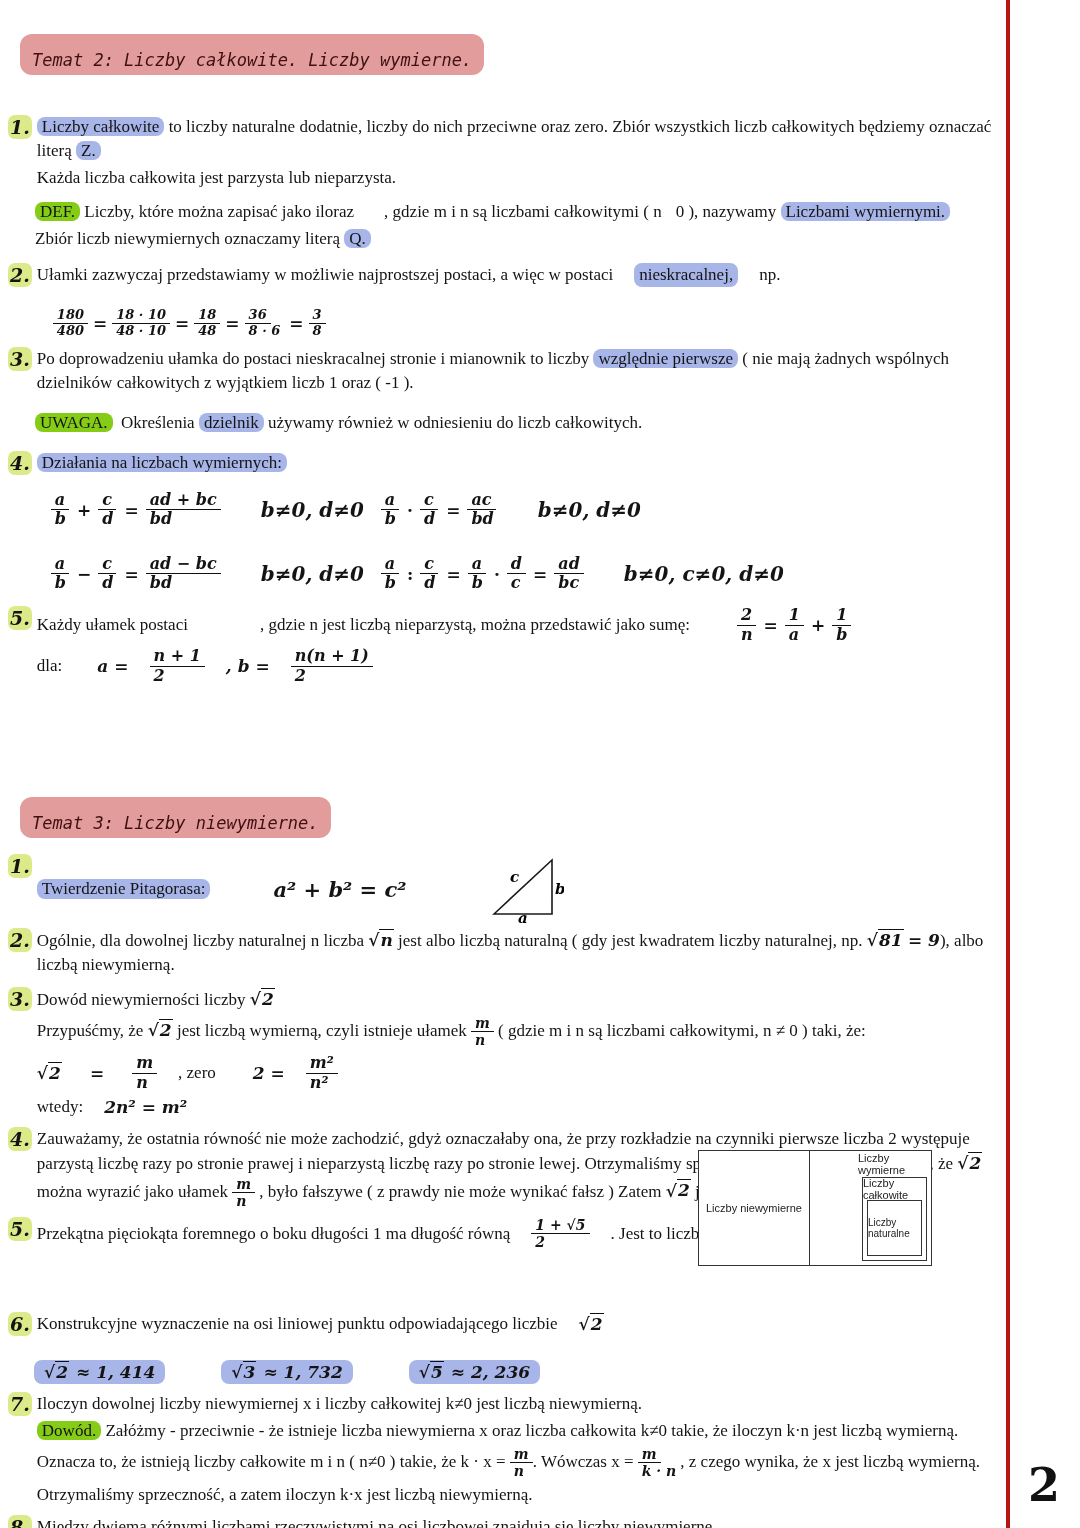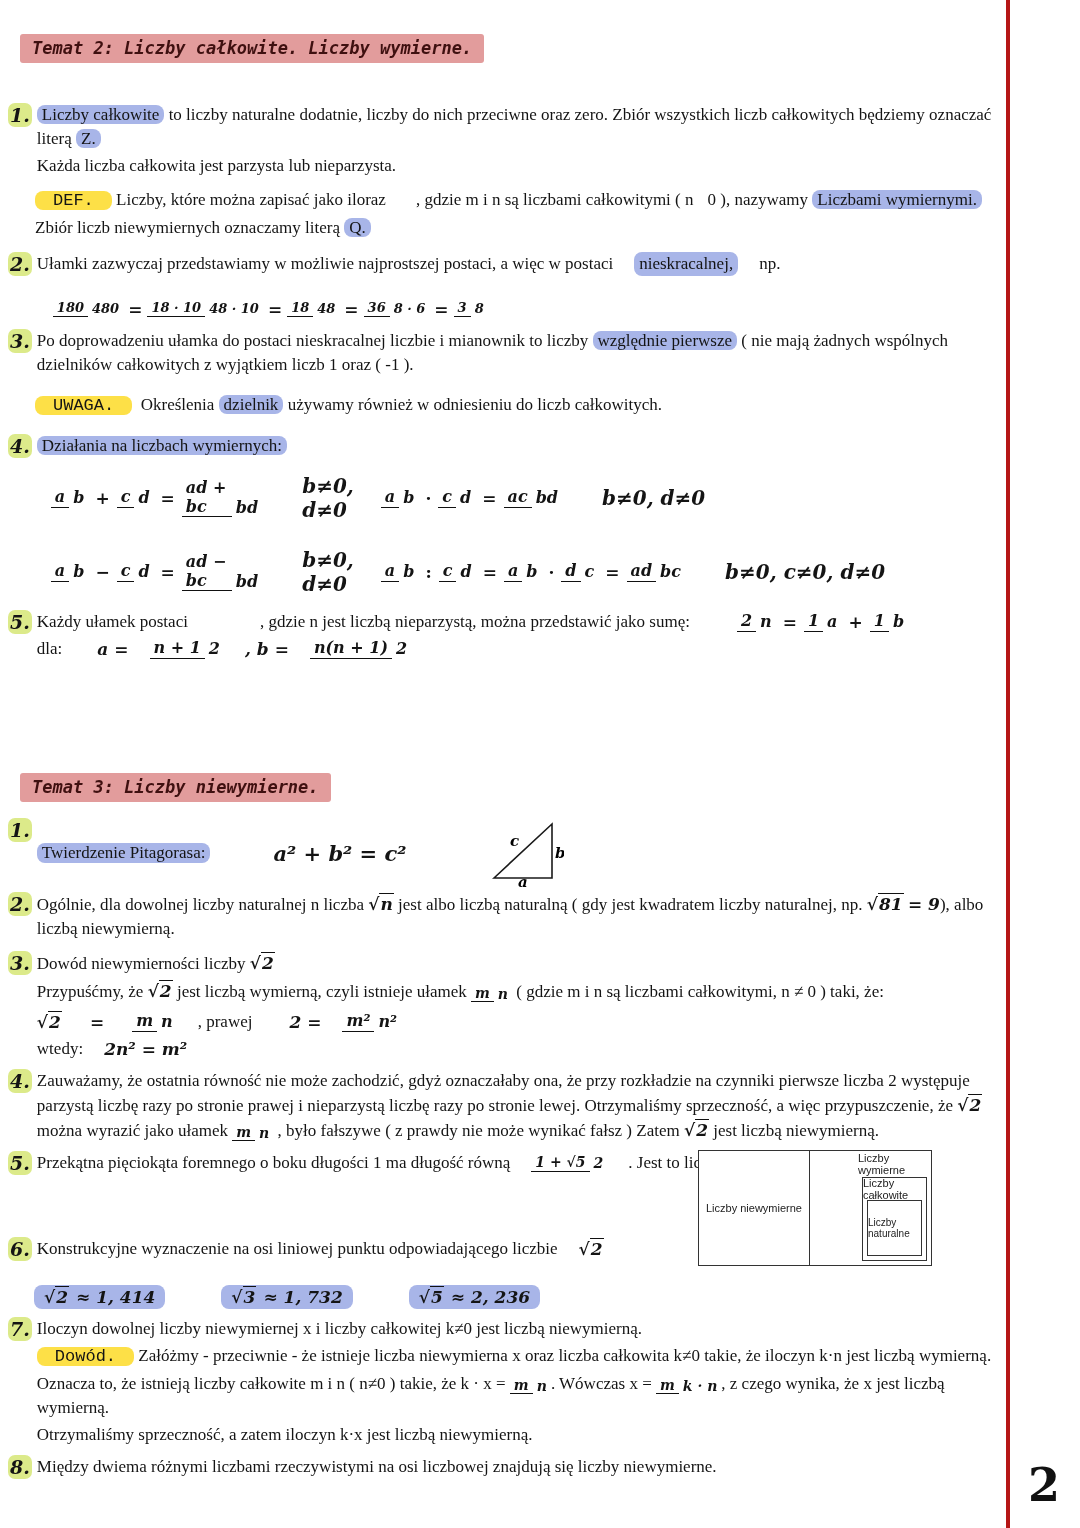--- a/index.html
+++ b/index.html
@@ -7,47 +7,47 @@
   body {
     width:1080px; height:1528px; position:relative; overflow:hidden;
     background:#ffffff; color:#141414;
     font-family:"Liberation Serif", serif; font-size:17px;
   }
   .red-line { position:absolute; top:0; left:1006px; width:4px; height:1528px; background:#b51616; }
   .content { position:absolute; left:8px; top:34px; width:984px; }
 
   .temat {
     display:inline-block; margin-left:12px; background:#e29c9c; color:#3f1010;
-    font-family:"DejaVu Sans Mono", monospace; font-weight:bold; font-style:italic;
-    font-size:17px; padding:4px 12px 5px; border-radius:3px;
+    font-family:"DejaVu Sans Mono", monospace; font-weight:normal; font-style:italic;
+    font-size:17px; padding:16px 12px 5px; border-radius:12px;
   }
 
   .item { display:flex; align-items:flex-start; }
   .inum {
     flex:none; min-width:22px; margin-right:5px; text-align:center;
     font-family:"DejaVu Serif", serif; font-weight:700; font-style:italic; font-size:19px;
     line-height:24px; background:#dcea8a; border-radius:7px; padding:0 2px;
   }
   .insp { flex:none; width:27px; }
   .ibody { flex:1; min-width:0; }
 
   .para { margin:0; line-height:24px; }
   .para + .para { margin-top:3px; }
   .fl { display:flex; align-items:center; gap:21px; flex-wrap:wrap; }
 
   .hl-blue { background:#a8b5e8; border-radius:8px; padding:0 5px; }
-  .hl-pink { background:#fde047; border-radius:8px; padding:0 18px;font-family:Liberation Mono, monospace; }
+  .hl-pink { background:#84cc16; border-radius:8px; padding:0 5px; }
 
   .math { font-family:"DejaVu Serif", serif; font-weight:700; font-style:italic; }
   .big { font-size:21px; }
   .mop { font-family:"DejaVu Serif", serif; font-weight:700; margin:0 7px; }
   .cond { margin-left:40px; font-family:"DejaVu Serif", serif; font-weight:700; font-style:italic; font-size:20px; }
 
   .frac {
-    display:inline-flex; flex-direction:row; align-items:flex-end; vertical-align:middle;
+    display:inline-flex; flex-direction:column; align-items:flex-start; vertical-align:middle;
     font-family:"DejaVu Serif", serif; font-weight:700; font-style:italic;
     font-size:16px; line-height:1.15;
   }
   .frac .fn { border-bottom:1.6px solid #111; padding:0 4px; }
   .frac .fd { padding:0 4px; }
   .frac.sm { font-size:14px; }
 
   .fchain { display:inline-flex; align-items:center; margin-left:16px; }
   .fchain .frac { font-size:13px; }
   .fchain .mop { margin:0 5px; }
@@ -143,21 +143,21 @@
               <span class="fd">8</span>
             </span>
           </span>
         </div>
     </div>
   </div>
 
   <div class="item" style="margin-top:8px">
     <span class="inum">3.</span>
     <div class="ibody">
-      <p class="para"><span>Po doprowadzeniu ułamka do postaci nieskracalnej liczbie i mianownik to liczby</span> <span class="hl-blue">względnie pierwsze</span> <span>( nie mają żadnych wspólnych dzielników całkowitych z wyjątkiem liczb 1 oraz ( -1 ).</span></p>
+      <p class="para"><span>Po doprowadzeniu ułamka do postaci nieskracalnej stronie i mianownik to liczby</span> <span class="hl-blue">względnie pierwsze</span> <span>( nie mają żadnych wspólnych dzielników całkowitych z wyjątkiem liczb 1 oraz ( -1 ).</span></p>
     </div>
   </div>
 
   <div class="item" style="margin-top:16px">
     <span class="insp"></span>
     <div class="ibody">
       <p class="para"><span class="hl-pink">UWAGA.</span>&nbsp; <span>Określenia</span> <span class="hl-blue">dzielnik</span> <span>używamy również w odniesieniu do liczb całkowitych.</span></p>
     </div>
   </div>
 
@@ -321,21 +321,21 @@
             <span class="fn">m</span>
             <span class="fd">n</span>
           </span> <span>( gdzie m i n są liczbami całkowitymi, n ≠ 0 ) taki, że:</span></p>
       <div class="para fl" style="margin-top:6px">
           <span class="sqrt"><span class="rsign">√</span><span class="rad">2</span></span>
           <span class="mop">=</span>
           <span class="frac">
             <span class="fn">m</span>
             <span class="fd">n</span>
           </span>
-          <span>,  prawej</span>
+          <span>,  zero</span>
           <span class="math" style="margin-left:16px">2 =</span>
           <span class="frac">
             <span class="fn">m²</span>
             <span class="fd">n²</span>
           </span>
         </div>
       <div class="para fl">
           <span>wtedy:</span>
           <span class="math">2n² = m²</span>
         </div>

